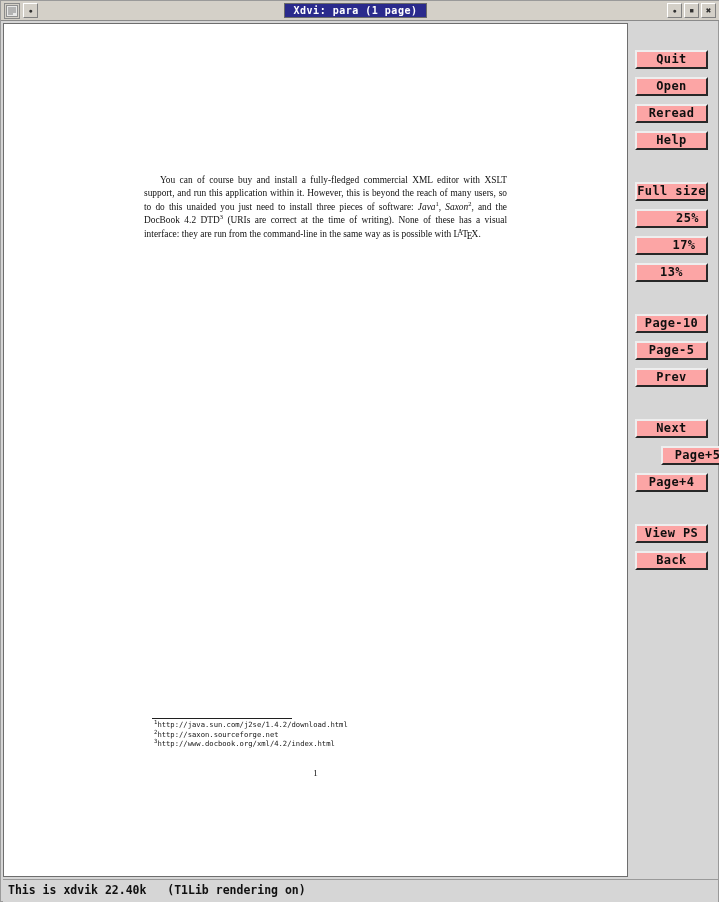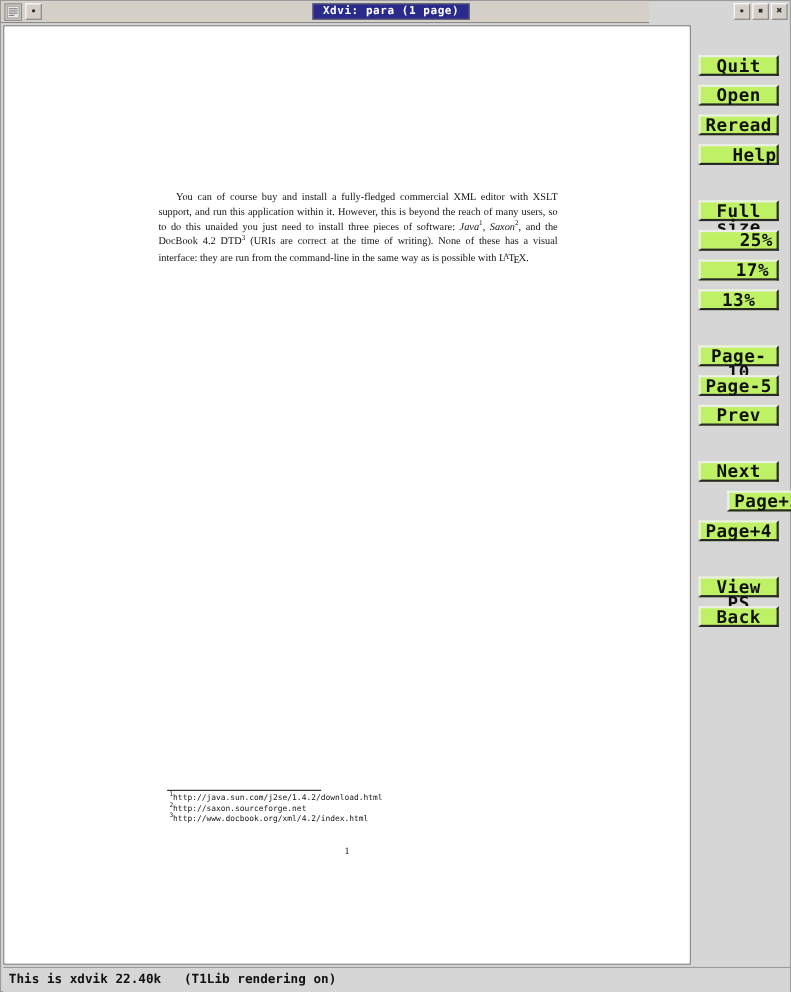--- a/index.html
+++ b/index.html
@@ -19,21 +19,21 @@
     width: 719px;
     height: 902px;
     background: #d6d6d6;
     border: 1px solid #9a9a9a;
     box-sizing: border-box;
   }
   
   .titlebar {
     position: absolute;
     left: 0; top: 0;
-    width: 589px;
+    width: 719px;
     height: 20px;
     background: #d4d0c8;
     border-bottom: 1px solid #8a8a8a;
     box-sizing: border-box;
     padding-left: 20px;
   }
   .tb-btn {
     position: absolute;
     top: 2px;
     width: 15px;
@@ -160,27 +160,27 @@
     top: 22px;
     width: 89px;
     height: 854px;
     background: #d6d6d6;
   }
   .xbtn {
     position: absolute;
     left: 6px;
     width: 73px;
     height: 19px;
-    background: #bef264;
+    background: #fca5a5;
     border: 2px outset #eeeeee;
     border-right-color: #7c7c7c;
     border-bottom-color: #7c7c7c;
     box-sizing: border-box;
     font-family: "DejaVu Sans Mono", monospace;
-    font-size: 16px;
+    font-size: 12px;
     font-weight: bold;
     line-height: 15px;
     text-align: center;
     color: #101010;
     padding: 0;
     letter-spacing: 0.4px;
   }
   
   .statusbar {
     position: absolute;
@@ -252,21 +252,21 @@
       </div>
 
       <div class="page-number">1</div>
     </div>
   </div>
 
   <div class="side-panel">
     <button class="xbtn" style="top:27px;">Quit</button>
     <button class="xbtn" style="top:54px;">Open</button>
     <button class="xbtn" style="top:81px;">Reread</button>
-    <button class="xbtn" style="top:108px;text-align:right;">Help</button>
+    <button class="xbtn" style="top:108px;">Help</button>
 
     <button class="xbtn" style="top:159px;">Full size</button>
     <button class="xbtn" style="top:186px;padding-left:32px;">25%</button>
     <button class="xbtn" style="top:213px;padding-left:25px;">17%</button>
     <button class="xbtn" style="top:240px;">13%</button>
 
     <button class="xbtn" style="top:291px;">Page-10</button>
     <button class="xbtn" style="top:318px;">Page-5</button>
     <button class="xbtn" style="top:345px;">Prev</button>
 

